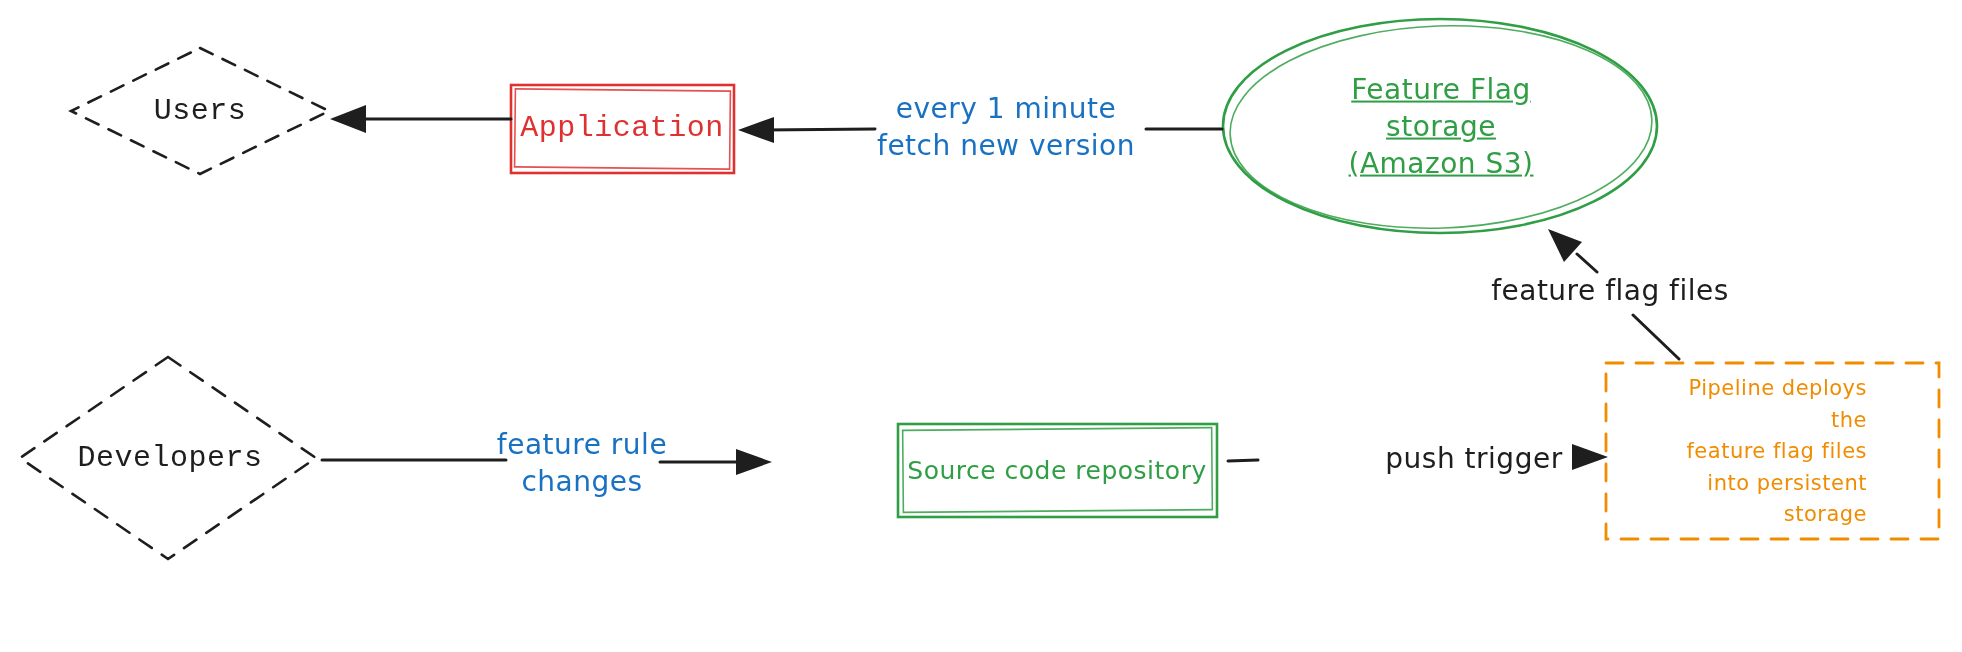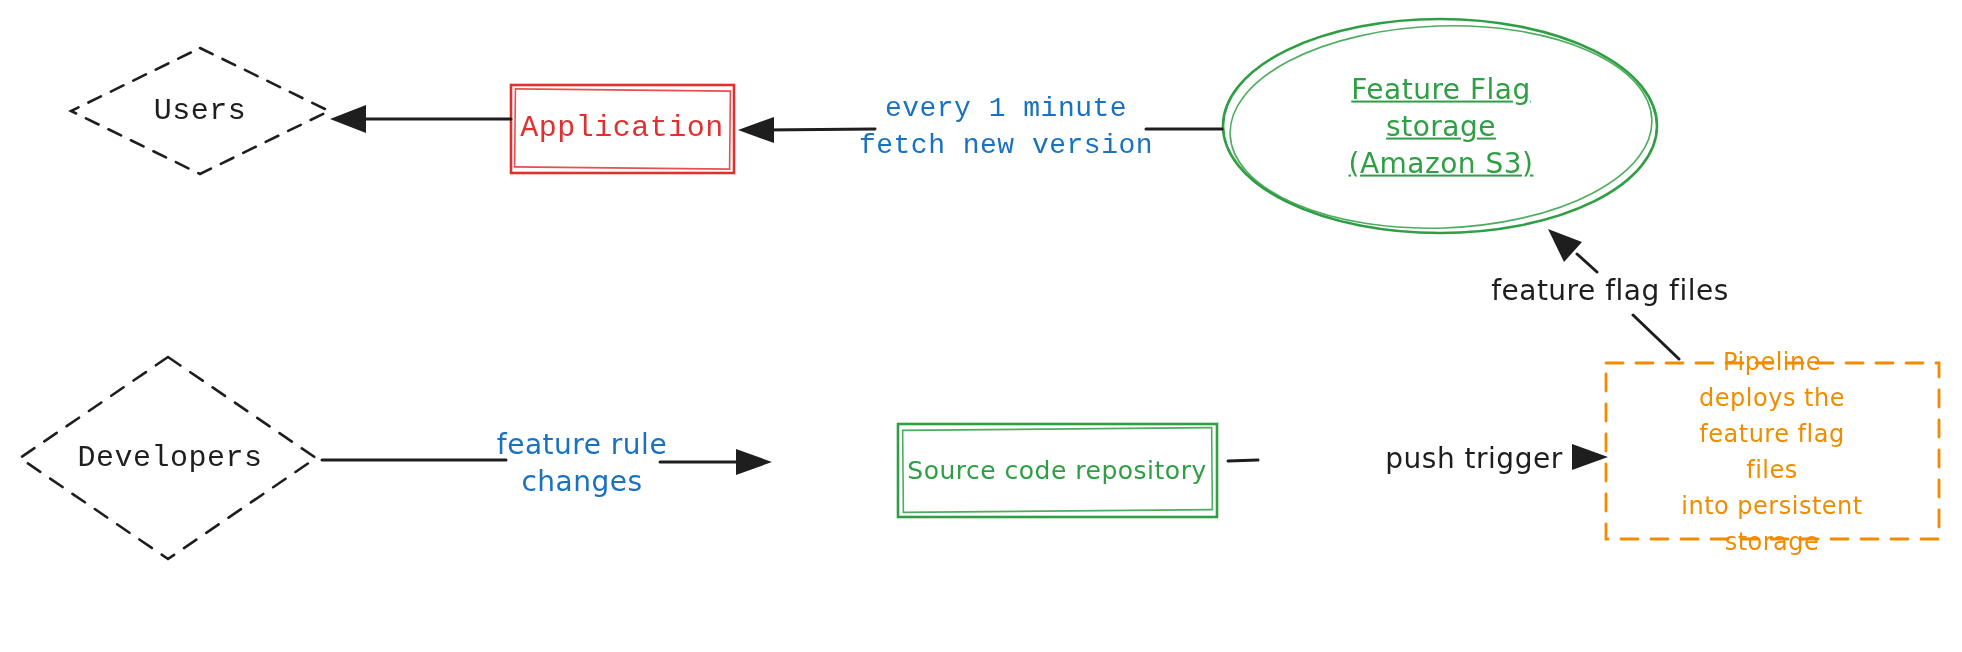--- a/index.html
+++ b/index.html
@@ -16,21 +16,21 @@
     position: absolute;
     transform: translate(-50%, -50%);
     white-space: pre-line;
     text-align: center;
     font-size: 28px;
     line-height: 1.32;
     letter-spacing: 0.5px;
   }
   .label.node  { font-size: 30px; font-family: Liberation Mono, monospace; }
   .label.tight { font-size: 25px; }
-  .label.tall  { line-height: 1.5; font-size: 24px; }
+  .label.tall  { line-height: 1.5; font-size: 21px; text-align: right; }
 </style>
 </head>
 <body>
 
 <div class="stage">
 
   <svg width="1962" height="652" viewBox="0 0 1962 652" fill="none">
 
     <polygon points="200,48 329,111 200,174 71,111" stroke-width="2.6" stroke-dasharray="14 11" stroke-linecap="round" stroke="#1e1e1e"></polygon>
 
@@ -73,21 +73,21 @@
 storage
 (Amazon S3)</div>
 
   <div class="label tight" style="left: 1057px; top: 470px; color: rgb(47, 158, 68);">Source code repository</div>
 
   <div class="label tall" style="left: 1772px; top: 452px; color: rgb(240, 140, 0);">Pipeline deploys the
 feature flag files
 into persistent
 storage</div>
 
-  <div class="label" style="left: 1006px; top: 128px; color: rgb(25, 113, 194); font-family: Liberation Mono, monospace;">every 1 minute
+  <div class="label" style="left: 1006px; top: 128px; color: rgb(25, 113, 194);">every 1 minute
 fetch new version</div>
 
   <div class="label" style="left: 1610px; top: 291px; color: rgb(30, 30, 30);">feature flag files</div>
 
   <div class="label" style="left: 582px; top: 464px; color: rgb(25, 113, 194);">feature rule
 changes</div>
 
   <div class="label" style="left: 1474px; top: 459px; color: rgb(30, 30, 30);">push trigger</div>
 
 </div>

